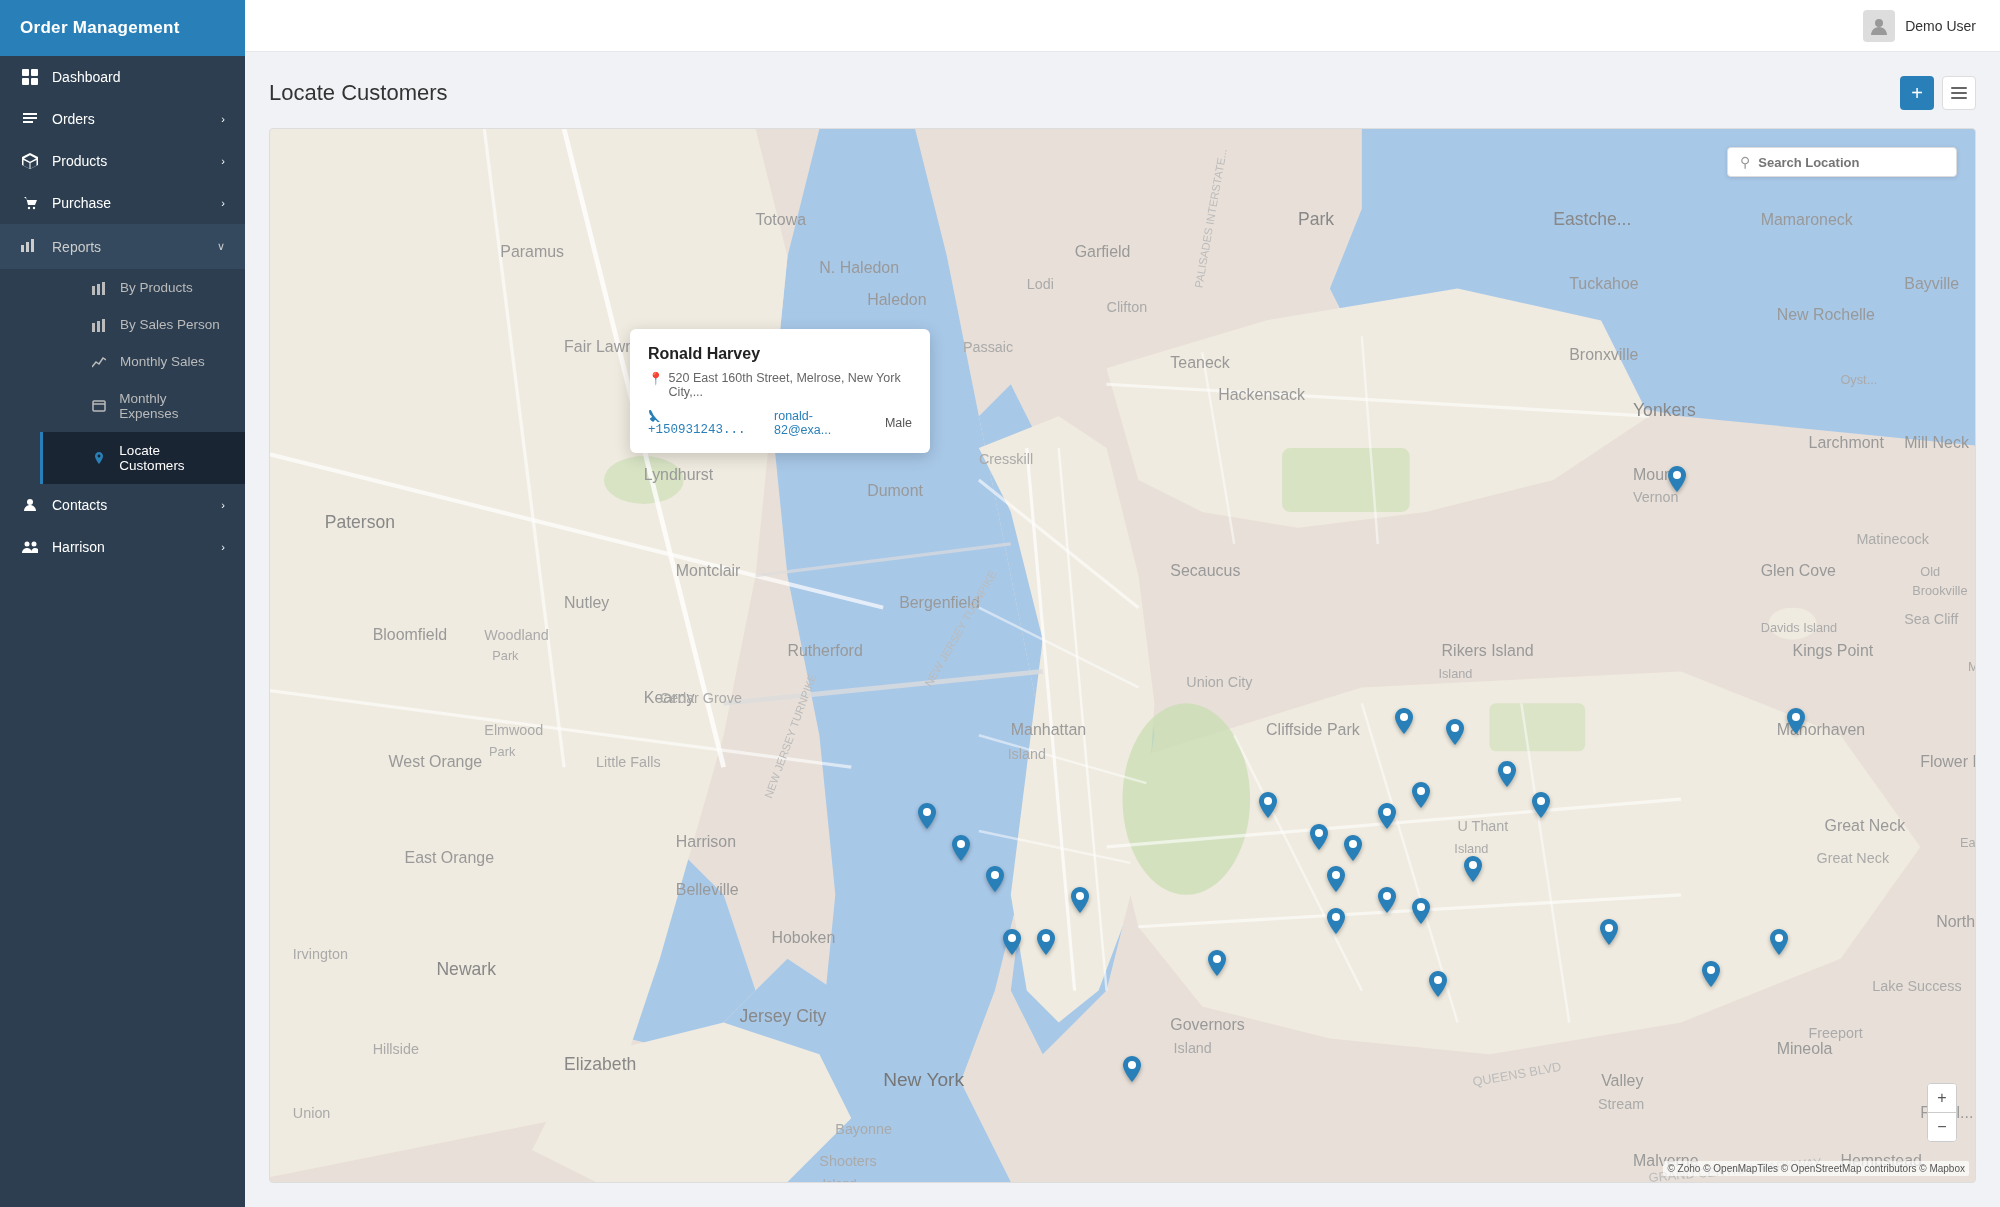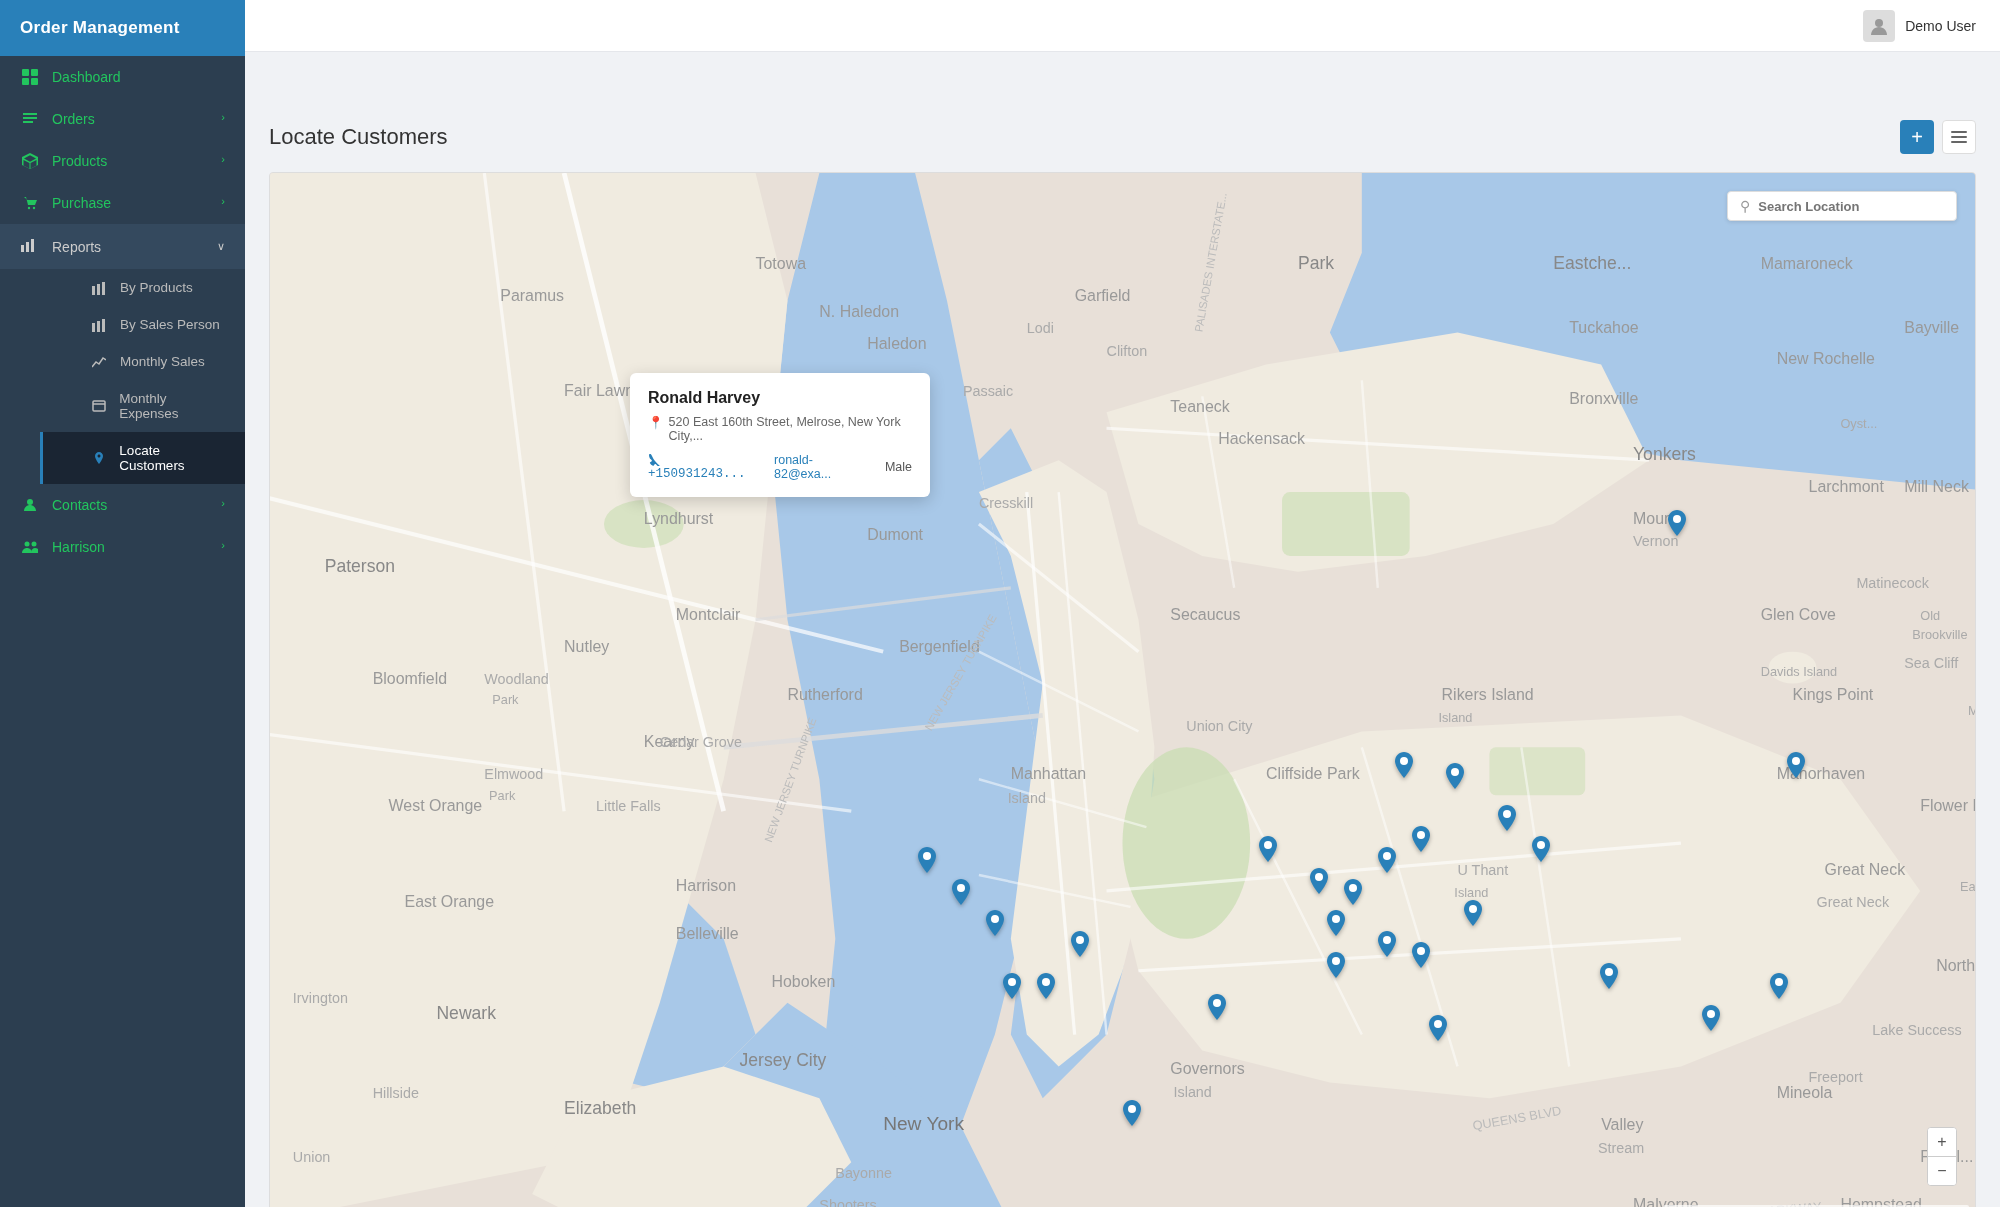--- a/index.html
+++ b/index.html
@@ -18,23 +18,23 @@
     #sidebar-header {
       background: #2980b9;
       padding: 18px 20px;
       color: #fff;
       font-size: 17px;
       font-weight: 600;
       letter-spacing: 0.3px;
     }
     .nav-item {
       display: flex;
-      align-items: flex-start;
+      align-items: center;
       padding: 13px 20px;
-      color: #22c55e;
+      color: #ffffff;
       cursor: pointer;
       font-size: 14px;
       position: relative;
       user-select: none;
     }
     .nav-item .nav-icon { width: 20px; margin-right: 12px; display: flex; align-items: center; justify-content: center; flex-shrink: 0; }
     .nav-item .nav-label { flex: 1; }
     .nav-item .nav-arrow { margin-left: auto; font-size: 11px; }
     .nav-section-header {
       display: flex;
@@ -59,21 +59,20 @@
     }
     .nav-sub-item.active { background: #1a2533; color: #fff; border-left: 3px solid #2980b9; padding-left: 49px; }
     .nav-sub-icon { width: 18px; margin-right: 10px; display: flex; align-items: center; }
 
     
     #main {
       flex: 1;
       display: flex;
       flex-direction: column;
       overflow: hidden;
-      gap: 44px;
     }
 
     
     #topbar {
       background: #fff;
       height: 52px;
       display: flex;
       align-items: center;
       justify-content: flex-end;
       padding: 0 24px;

